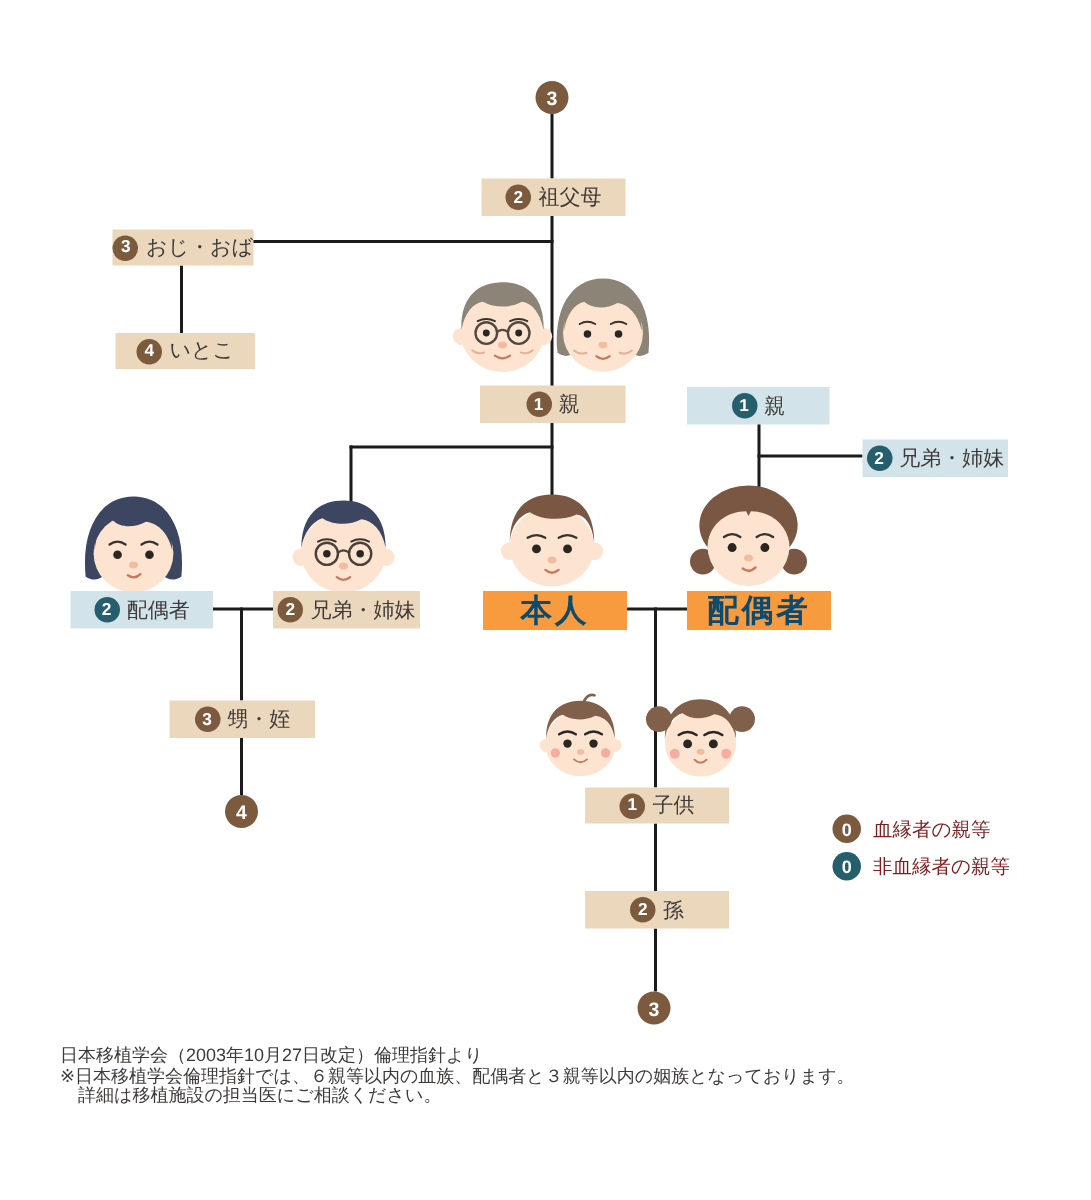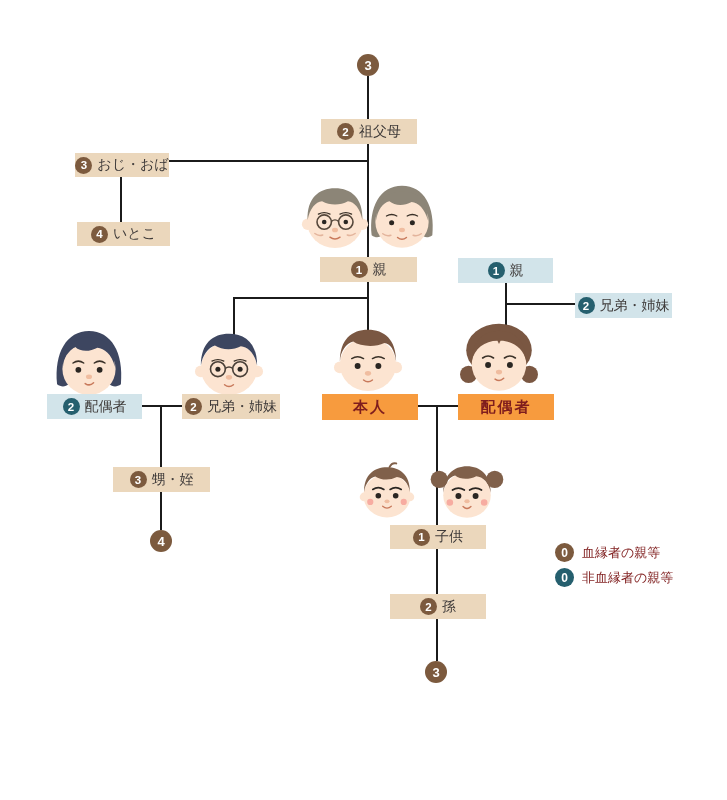--- a/index.html
+++ b/index.html
@@ -10,21 +10,21 @@
   .line{position:absolute;background:#1b1b1b;z-index:1;}
   .line.v{width:2px;}
   .line.h{height:2px;}
 
   
   .node{position:absolute;height:25px;display:flex;align-items:center;justify-content:center;gap:5px;z-index:3;}
   .node.beige{background:#ebd7bc;}
   .node.blue{background:#d2e4ea;}
   .node.orange{background:#f79b3e;}
   .node-label{font-size:14px;color:#3e3a39;font-weight:500;white-space:nowrap;}
-  .node.orange .node-label{color:#7f1d1d;font-weight:bold;font-size:15px;letter-spacing:2px;}
+  .node.orange .node-label{color:#0c4a6e;font-weight:bold;font-size:21px;letter-spacing:2px;}
 
   
   .badge{width:17px;height:17px;border-radius:50%;color:#fff;font-size:11.5px;font-weight:bold;
          display:flex;align-items:center;justify-content:center;flex:0 0 auto;}
   .badge.brown{background:#7c5a3e;}
   .badge.teal{background:#255f6e;}
 
   
   .deg-circle{position:absolute;width:22px;height:22px;border-radius:50%;background:#7c5a3e;color:#fff;
               font-size:13px;font-weight:bold;display:flex;align-items:center;justify-content:center;z-index:3;}
@@ -254,14 +254,19 @@
 
   <div class="legend-row" style="left:555px;top:543px">
     <span class="legend-badge brown">0</span>
     <span class="legend-label">血縁者の親等</span>
   </div>
   <div class="legend-row" style="left:555px;top:568px">
     <span class="legend-badge teal">0</span>
     <span class="legend-label">非血縁者の親等</span>
   </div>
 
+  <div class="footer">
+    <div>日本移植学会（2003年10月27日改定）倫理指針より</div>
+    <div>※日本移植学会倫理指針では、６親等以内の血族、配偶者と３親等以内の姻族となっております。</div>
+    <div class="indent">詳細は移植施設の担当医にご相談ください。</div>
+  </div>
 
 </div>
 
 </body></html>

